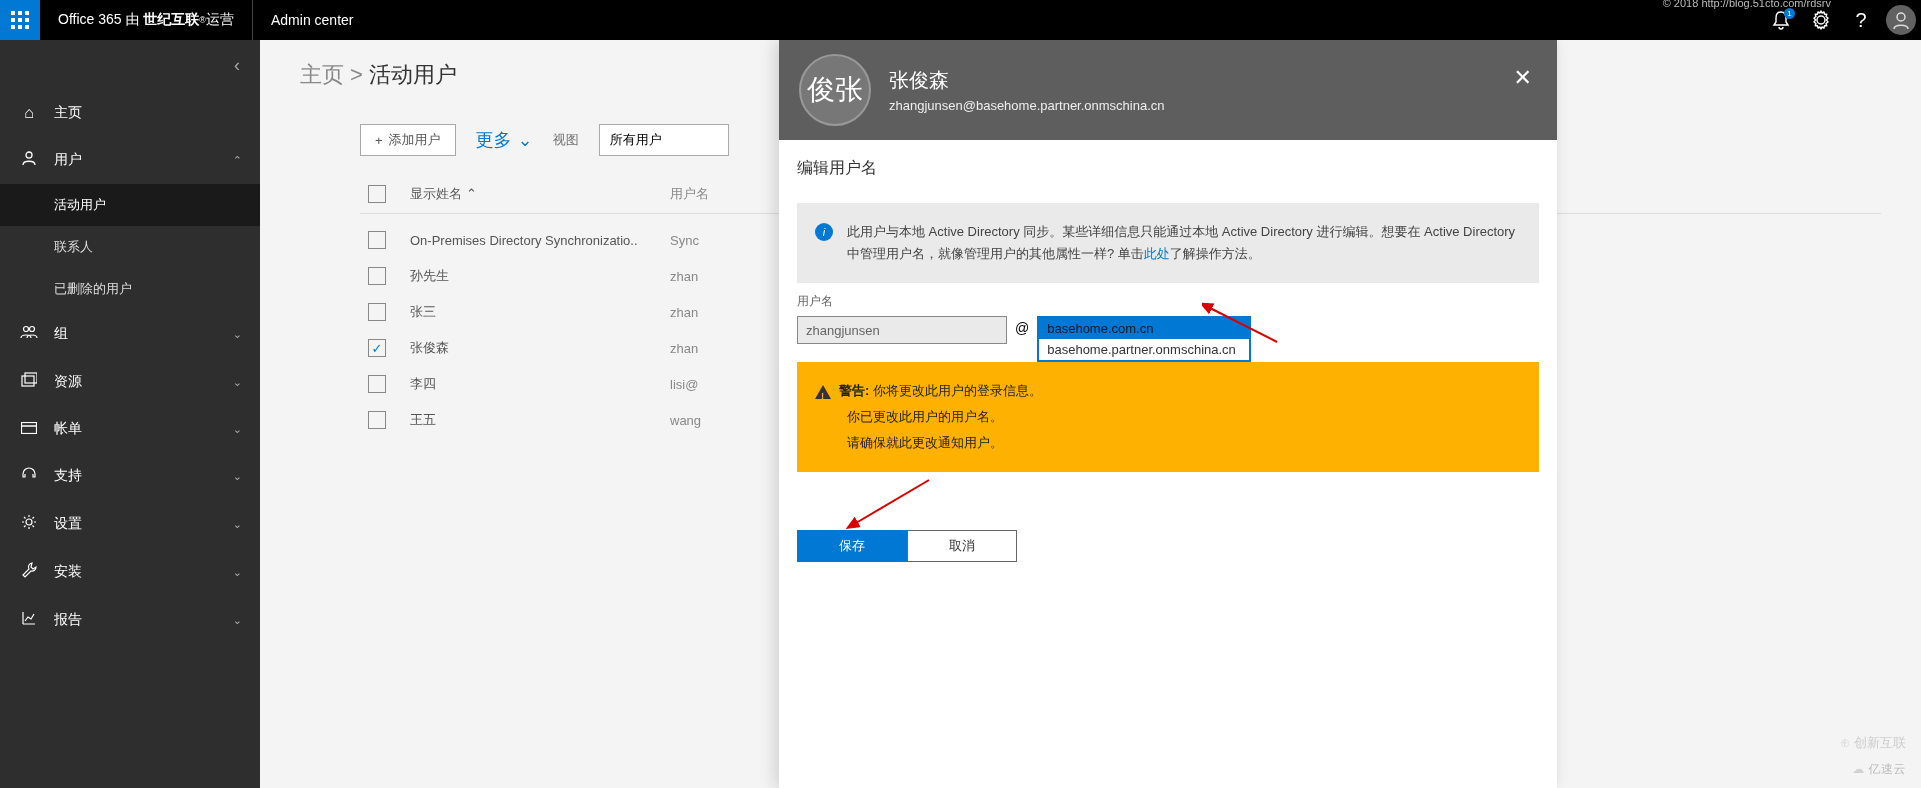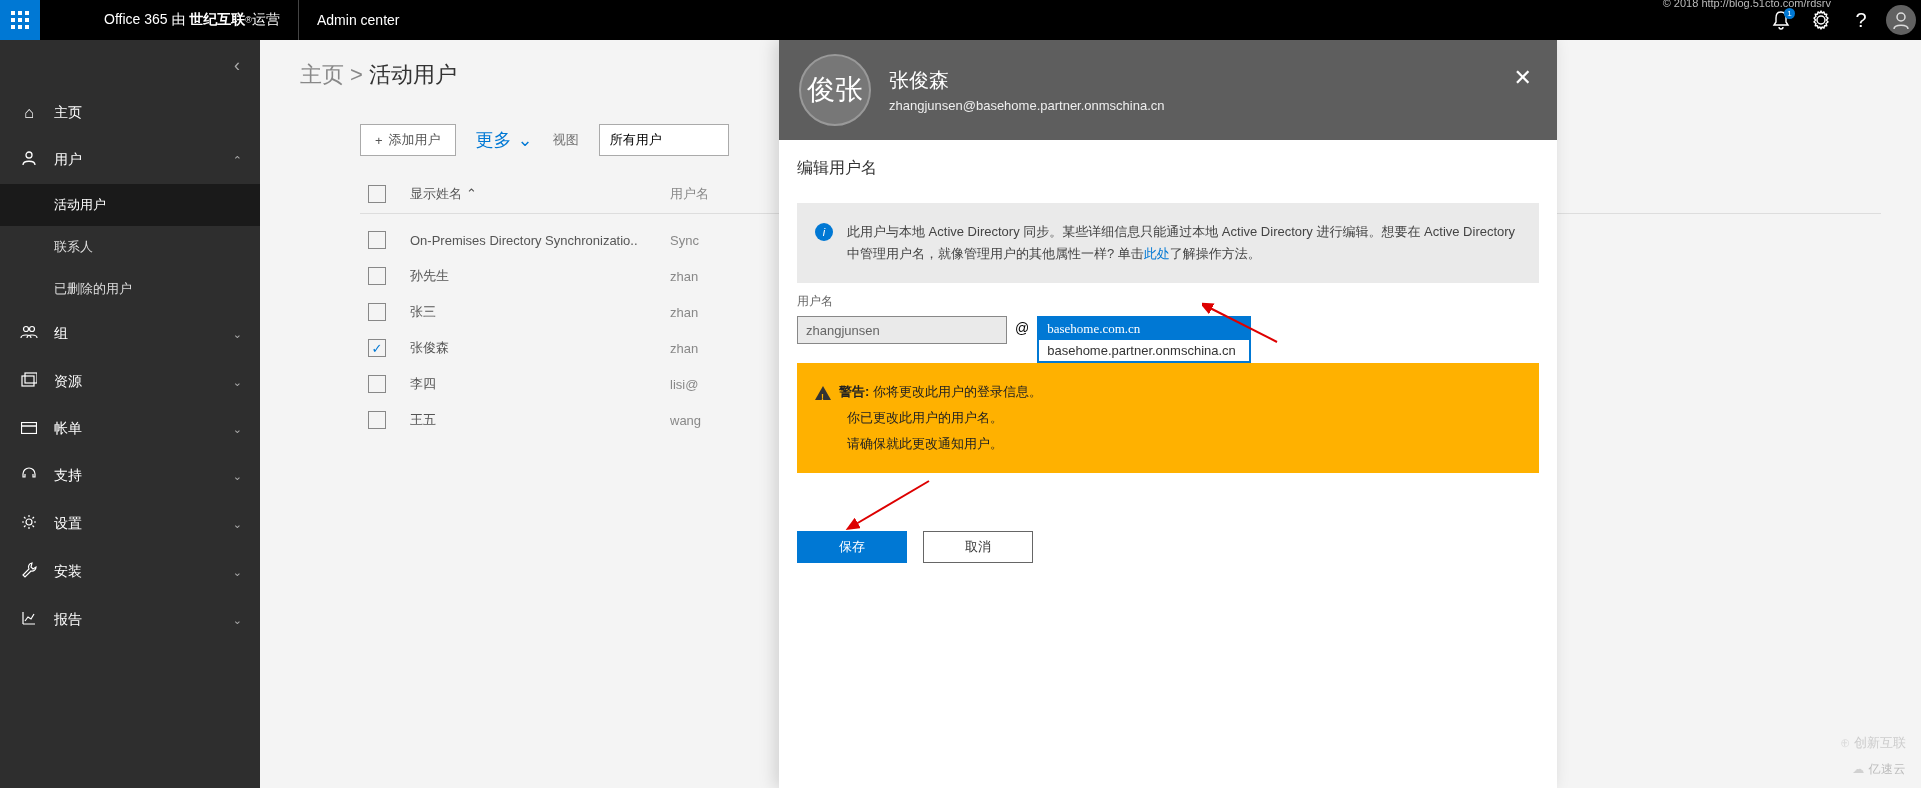--- a/index.html
+++ b/index.html
@@ -43,21 +43,20 @@
       width: 4px;
       height: 4px;
     }
     .app-name {
       padding: 0 18px;
       font-size: 14px;
       display: flex;
       align-items: center;
       border-right: 1px solid #444;
       height: 40px;
-      margin-left: 46px;
     }
     .app-name strong { font-weight: 700; }
     .admin-center {
       padding: 0 18px;
       font-size: 14px;
     }
     .top-right {
       margin-left: auto;
       display: flex;
       align-items: center;
@@ -343,23 +342,22 @@
     .text-input[disabled] { background: #eaeaea; color: #666; }
     .at { font-size: 14px; padding-top: 4px; }
     .dropdown {
       border: 2px solid #0078d4;
       width: 214px;
       background: #fff;
       font-size: 13px;
     }
     .dropdown-selected {
       background: #0078d4;
-      color: #ffffff;
+      color: #0f172a;
       padding: 3px 8px;
-      font-family: Liberation Serif, serif;
     }
     .dropdown-option {
       background: #fff;
       color: #333;
       padding: 3px 8px;
     }
     .warn-box {
       background: #f9a825;
       background: #f5a623;
       background: #ffb100;
@@ -388,21 +386,20 @@
       color: #ffb100;
       font-size: 9px;
       font-weight: bold;
     }
     .warn-box .warn-row { padding-left: 32px; }
     .warn-box .warn-first { padding-left: 0; }
 
     .panel-footer {
       padding: 40px 18px 20px;
       display: flex;
-      gap: 16px;
       position: relative;
     }
     .btn-primary {
       background: #0078d4;
       color: #fff;
       border: none;
       padding: 6px 0;
       width: 110px;
       font-size: 13px;
       cursor: pointer;

